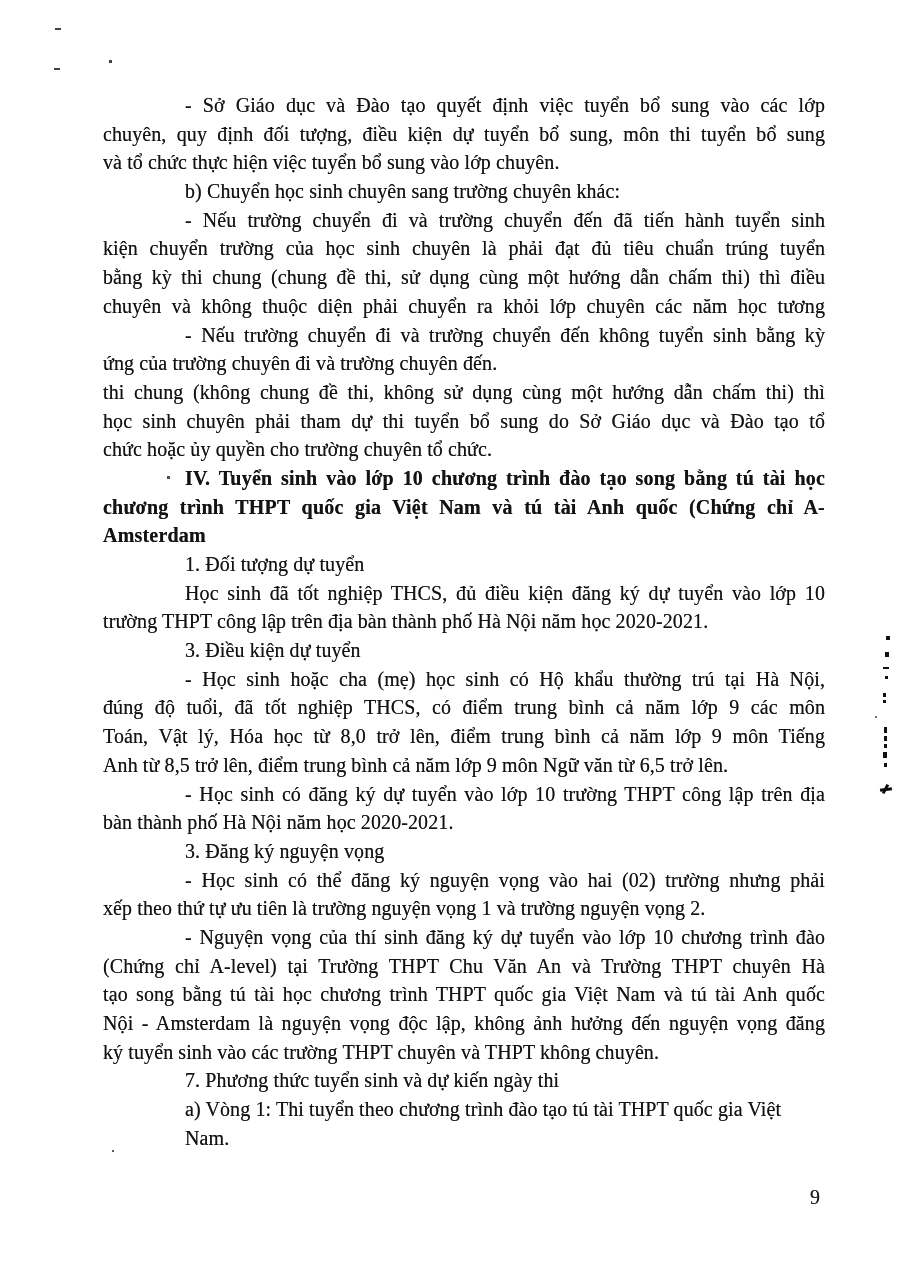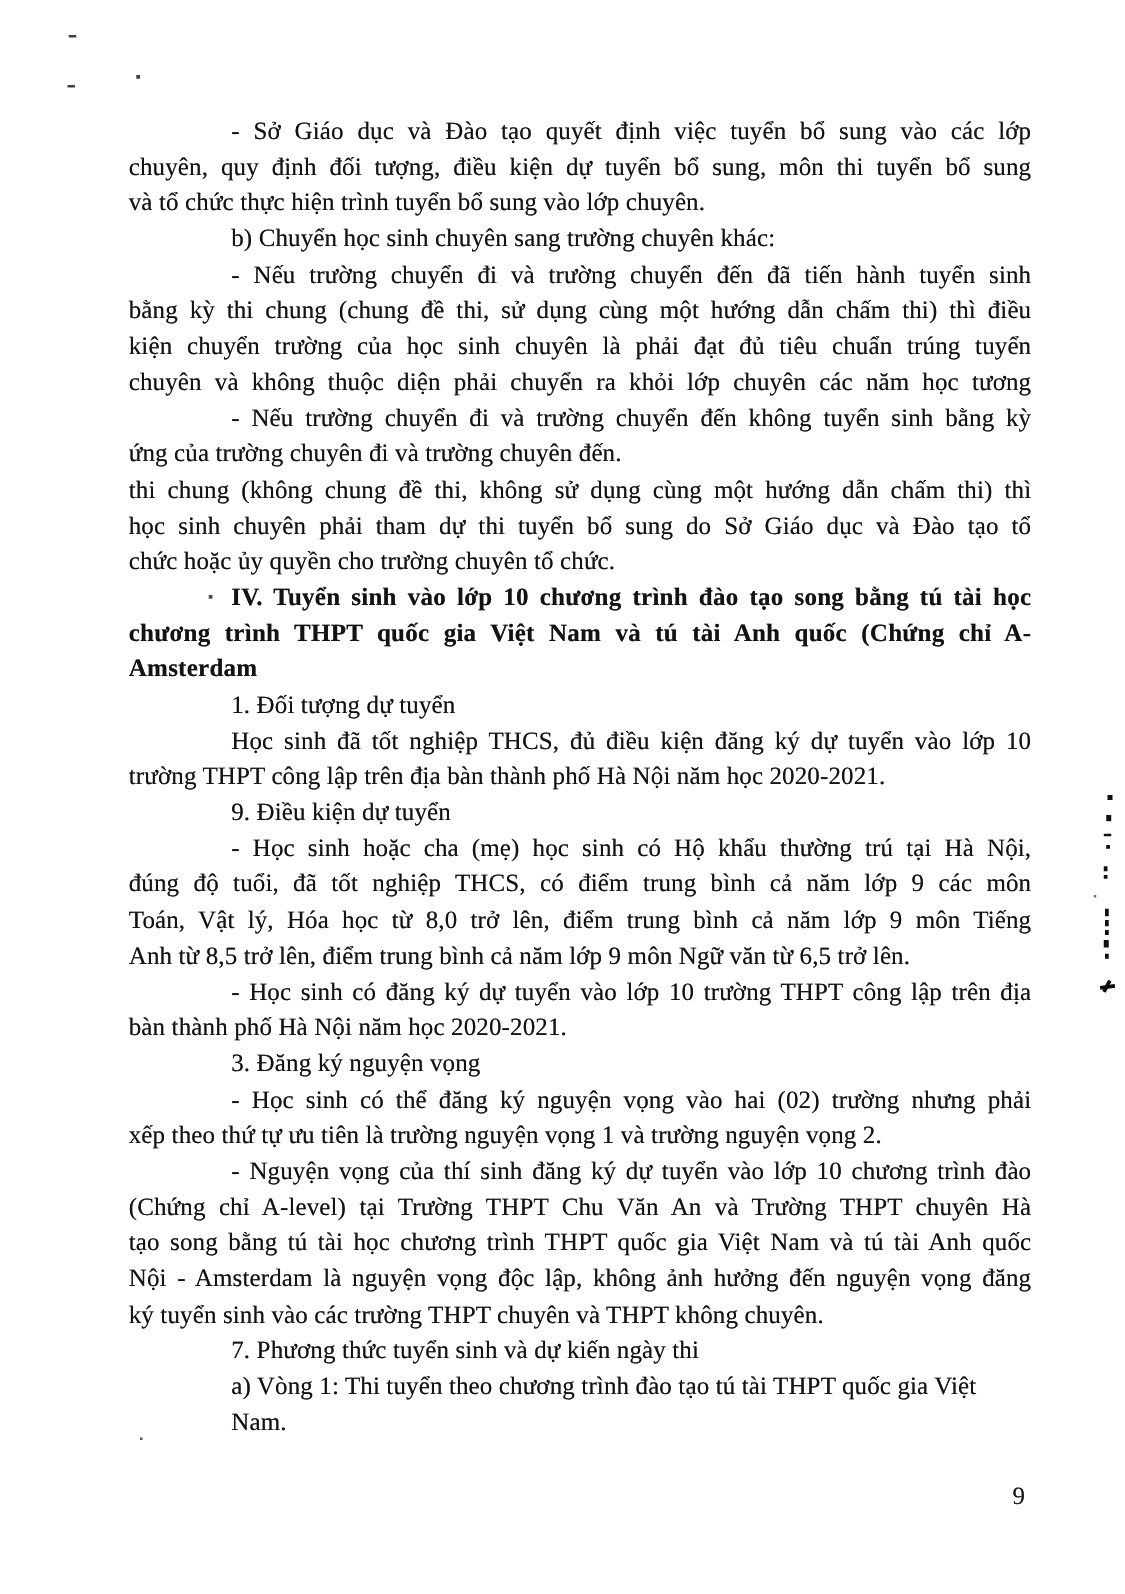--- a/index.html
+++ b/index.html
@@ -82,38 +82,38 @@
   }
 </style>
 </head>
 <body>
 
 <div class="page">
 
   <div class="doc">
       <div class="line justify indent">- Sở Giáo dục và Đào tạo quyết định việc tuyển bổ sung vào các lớp</div>
       <div class="line justify">chuyên, quy định đối tượng, điều kiện dự tuyển bổ sung, môn thi tuyển bổ sung</div>
-      <div class="line">và tổ chức thực hiện trình tuyển bổ sung vào lớp chuyên.</div>
+      <div class="line">và tổ chức thực hiện việc tuyển bổ sung vào lớp chuyên.</div>
       <div class="line indent">b) Chuyển học sinh chuyên sang trường chuyên khác:</div>
       <div class="line justify indent">- Nếu trường chuyển đi và trường chuyển đến đã tiến hành tuyển sinh</div>
+      <div class="line justify">kiện chuyển trường của học sinh chuyên là phải đạt đủ tiêu chuẩn trúng tuyển</div>
       <div class="line justify">bằng kỳ thi chung (chung đề thi, sử dụng cùng một hướng dẫn chấm thi) thì điều</div>
-      <div class="line justify">kiện chuyển trường của học sinh chuyên là phải đạt đủ tiêu chuẩn trúng tuyển</div>
       <div class="line justify">chuyên và không thuộc diện phải chuyển ra khỏi lớp chuyên các năm học tương</div>
       <div class="line justify indent">- Nếu trường chuyển đi và trường chuyển đến không tuyển sinh bằng kỳ</div>
       <div class="line">ứng của trường chuyên đi và trường chuyên đến.</div>
       <div class="line justify">thi chung (không chung đề thi, không sử dụng cùng một hướng dẫn chấm thi) thì</div>
       <div class="line justify">học sinh chuyên phải tham dự thi tuyển bổ sung do Sở Giáo dục và Đào tạo tổ</div>
       <div class="line">chức hoặc ủy quyền cho trường chuyên tổ chức.</div>
       <div class="line justify indent bold">IV. Tuyển sinh vào lớp 10 chương trình đào tạo song bằng tú tài học</div>
       <div class="line justify bold">chương trình THPT quốc gia Việt Nam và tú tài Anh quốc (Chứng chỉ A-</div>
       <div class="line bold">Amsterdam</div>
       <div class="line indent">1. Đối tượng dự tuyển</div>
       <div class="line justify indent">Học sinh đã tốt nghiệp THCS, đủ điều kiện đăng ký dự tuyển vào lớp 10</div>
       <div class="line">trường THPT công lập trên địa bàn thành phố Hà Nội năm học 2020-2021.</div>
-      <div class="line indent">9. Điều kiện dự tuyển</div>
+      <div class="line indent">3. Điều kiện dự tuyển</div>
       <div class="line justify indent">- Học sinh hoặc cha (mẹ) học sinh có Hộ khẩu thường trú tại Hà Nội,</div>
       <div class="line justify">đúng độ tuổi, đã tốt nghiệp THCS, có điểm trung bình cả năm lớp 9 các môn</div>
       <div class="line justify">Toán, Vật lý, Hóa học từ 8,0 trở lên, điểm trung bình cả năm lớp 9 môn Tiếng</div>
       <div class="line">Anh từ 8,5 trở lên, điểm trung bình cả năm lớp 9 môn Ngữ văn từ 6,5 trở lên.</div>
       <div class="line justify indent">- Học sinh có đăng ký dự tuyển vào lớp 10 trường THPT công lập trên địa</div>
       <div class="line">bàn thành phố Hà Nội năm học 2020-2021.</div>
       <div class="line indent">3. Đăng ký nguyện vọng</div>
       <div class="line justify indent">- Học sinh có thể đăng ký nguyện vọng vào hai (02) trường nhưng phải</div>
       <div class="line">xếp theo thứ tự ưu tiên là trường nguyện vọng 1 và trường nguyện vọng 2.</div>
       <div class="line justify indent">- Nguyện vọng của thí sinh đăng ký dự tuyển vào lớp 10 chương trình đào</div>

